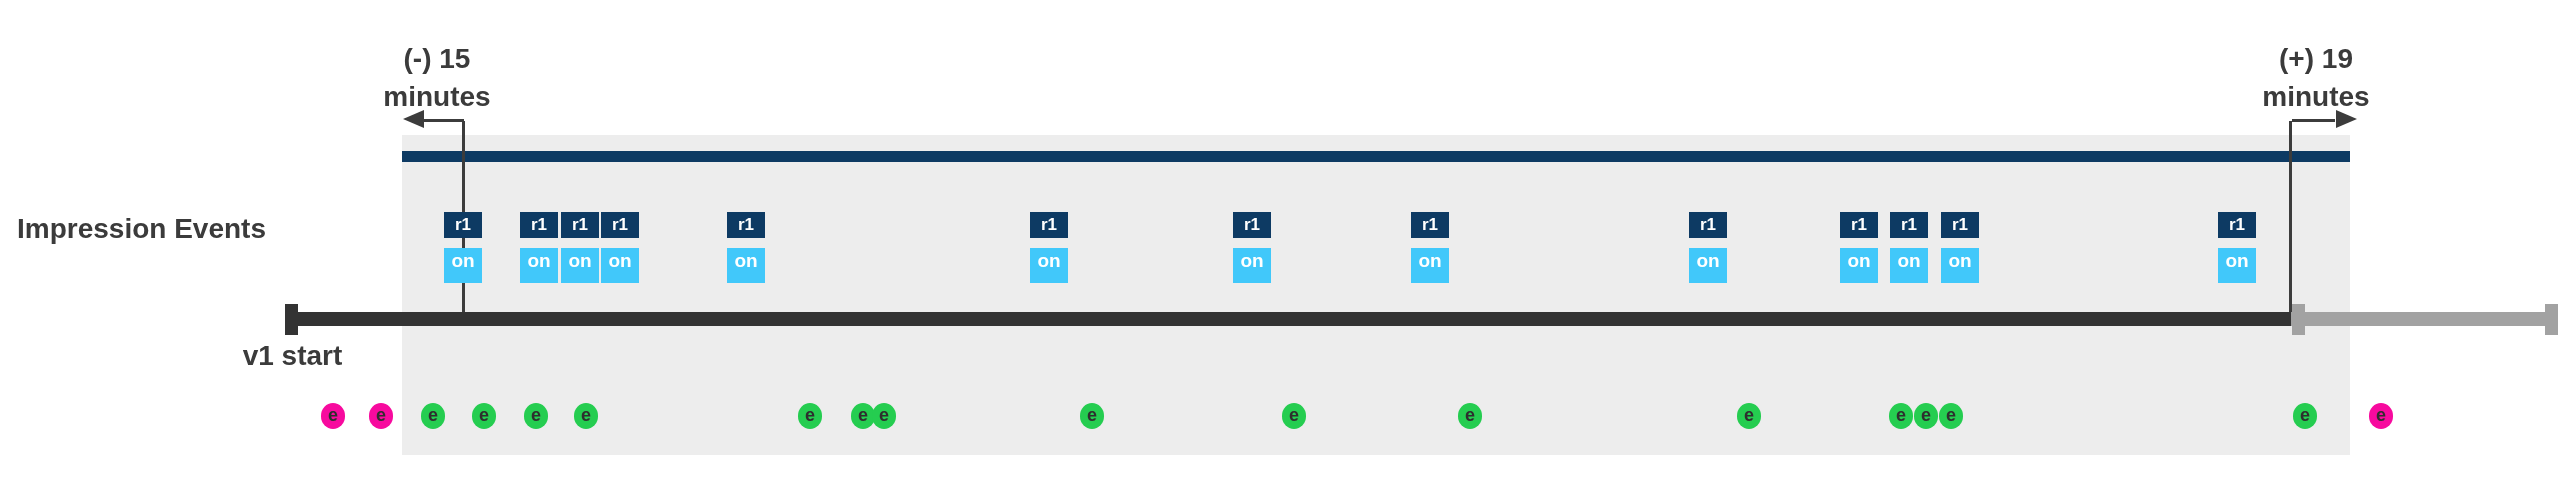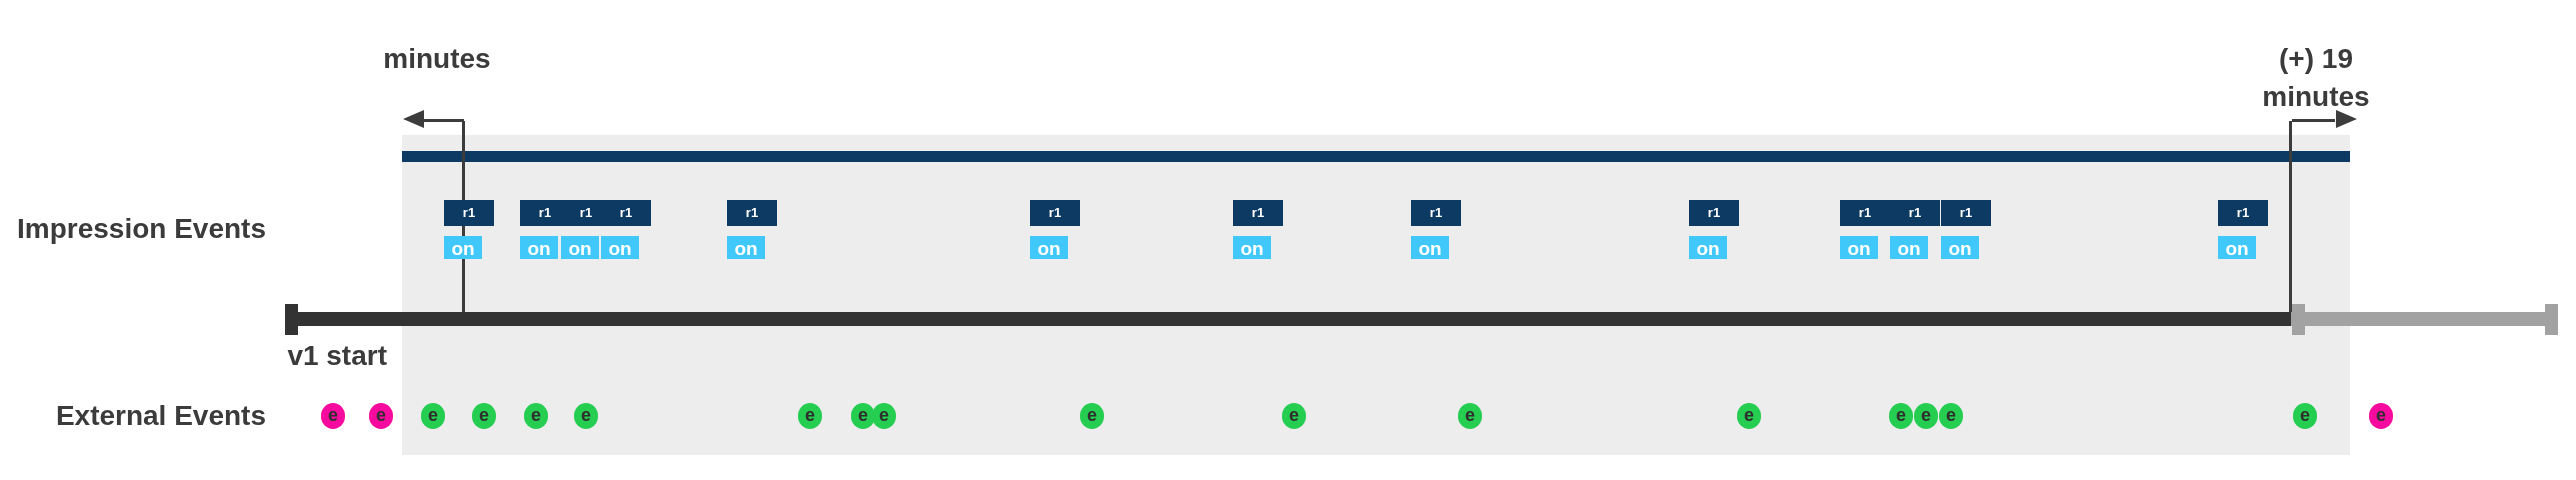--- a/index.html
+++ b/index.html
@@ -39,34 +39,34 @@
 
   
   .row-label{
     position:absolute; left:0; width:266px; text-align:right;
     font-size:28px; font-weight:700; color:var(--text);
   }
   .row-label.impression{top:213px;}
   .row-label.external{top:400px;}
 
   .start-label{
-    position:absolute; width:189px; text-align:right; top:340px;
+    position:absolute; width:189px; text-align:center; top:340px;
     font-size:28px; font-weight:700; color:var(--text);
   }
   .start-label.v1{left:198px;}
   .start-label.v2{left:2204px;}
 
   
   .imp-event{position:absolute; top:200px; width:38px; margin-left:-19px; text-align:center;}
   .imp-box-top{
-    width:50px; height:25.5px; line-height:25.5px; background:var(--navy);
-    color:#ffffff; font-size:13px; font-weight:700; text-align:center;
+    width:38px; height:25.5px; line-height:25.5px; background:var(--navy);
+    color:#ffffff; font-size:17px; font-weight:700; text-align:center;margin-top:12px;
   }
   .imp-box-bottom{
-    width:38px; height:23px; line-height:25.5px; background:var(--sky);
+    width:38px; height:35px; line-height:25.5px; background:var(--sky);
     color:#ffffff; font-size:19px; font-weight:700; text-align:center; margin-top:10.4px;
   }
 
   
   .ext-marker{
     position:absolute; top:403px; width:24.5px; height:25.5px; margin-left:-12.3px;
     border-radius:50%; text-align:center; line-height:25.5px;
     font-size:18px; font-weight:600; color:#2e2e2e;
   }
   .ext-marker.green{background:var(--green);}
@@ -75,20 +75,21 @@
 </head>
 <body>
 
 <div class="canvas">
 
   <div class="panel"></div>
 
   <div class="navy-bar"></div>
 
   <div class="annot annot-left">
+    <div>(-) 15</div>
     <div>minutes</div>
   </div>
 
   <div class="annot annot-right">
     <div>(+) 19</div>
     <div>minutes</div>
   </div>
 
   <div class="arrowhead left" style="left:403px;"></div>
   <div class="hline" style="left:421px; width:43px;"></div>
@@ -155,21 +156,20 @@
     </div>
 
   <div class="timeline-dark"></div>
   <div class="cap-dark"></div>
   <div class="timeline-gray"></div>
   <div class="cap-gray-start"></div>
   <div class="cap-gray-end"></div>
 
   <div class="start-label v1">v1 start</div>
 
-  <div class="row-label external">External Events</div>
   <div>
       <div class="ext-marker pink" style="left: 333px;">e</div>
       <div class="ext-marker pink" style="left: 381px;">e</div>
       <div class="ext-marker green" style="left: 433px;">e</div>
       <div class="ext-marker green" style="left: 484px;">e</div>
       <div class="ext-marker green" style="left: 536px;">e</div>
       <div class="ext-marker green" style="left: 586px;">e</div>
       <div class="ext-marker green" style="left: 810px;">e</div>
       <div class="ext-marker green" style="left: 863px;">e</div>
       <div class="ext-marker green" style="left: 884px;">e</div>

